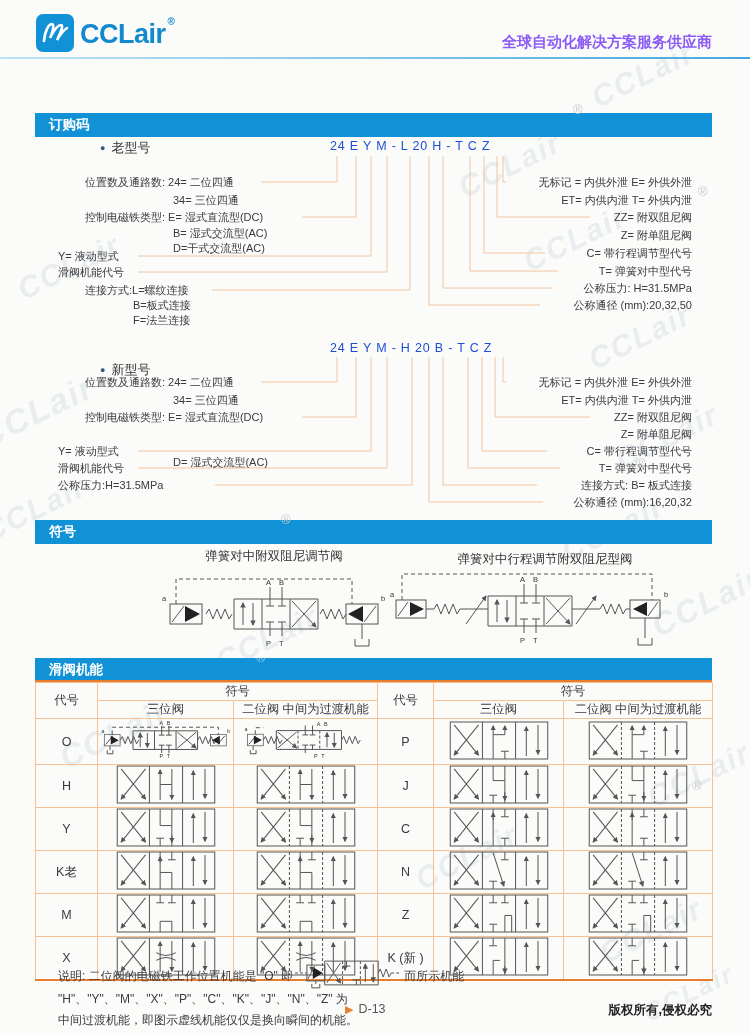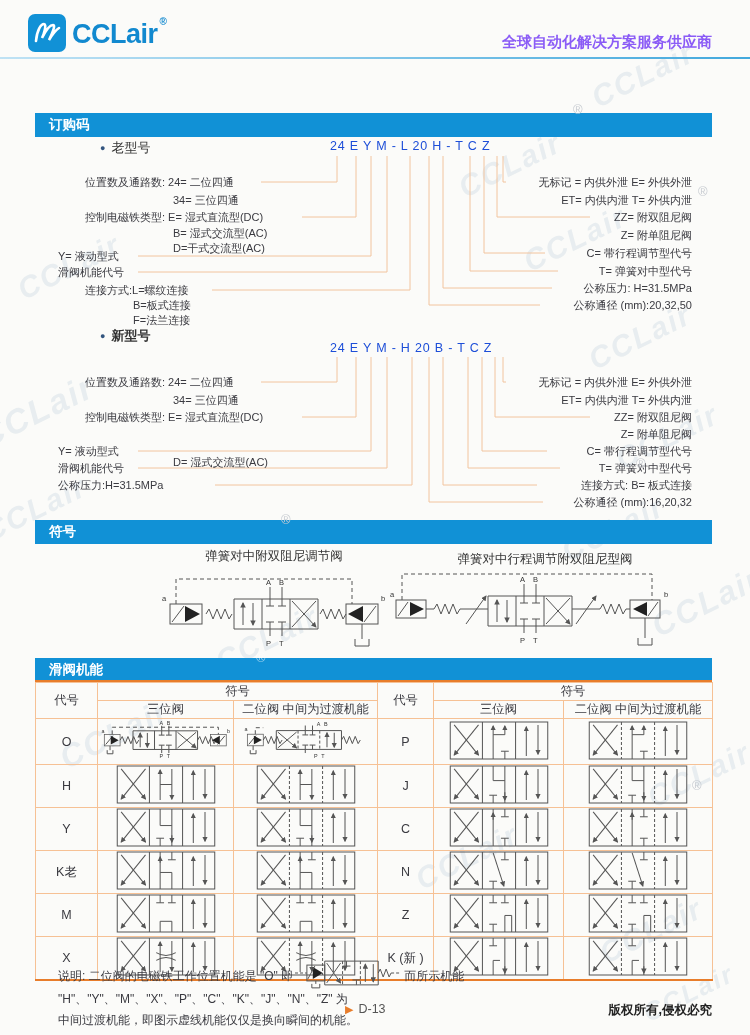--- a/index.html
+++ b/index.html
@@ -1,20 +1,20 @@
 <!DOCTYPE html>
 <html><head>
 <meta charset="utf-8">
 <style>
   html,body{margin:0;padding:0;background:#e8e8e8;font-family:"Liberation Sans","DejaVu Sans",sans-serif;}
   #page{position:relative;width:750px;height:1035px;background:#fbfbf9;overflow:hidden;margin:0 auto;}
   .wm{position:absolute;font-weight:bold;font-style:italic;color:rgba(125,160,185,.15);transform:rotate(-26deg);letter-spacing:2px;pointer-events:none;white-space:nowrap;}
   .regmark{position:absolute;font-size:13px;color:#c8ccd2;pointer-events:none;}
   
-  #logo{position:absolute;left:28px;top:14px;display:flex;align-items:center;}
+  #logo{position:absolute;left:36px;top:14px;display:flex;align-items:center;}
   #logo-icon{width:38px;height:38px;background:#1191d6;border-radius:7px;display:flex;align-items:center;justify-content:center;}
   #logo-text{font-size:27px;font-weight:bold;color:#1289cf;margin-left:6px;letter-spacing:-.5px;}
   #logo-reg{font-size:10px;color:#1289cf;vertical-align:18px;margin-left:2px;}
   #slogan{position:absolute;right:38px;top:33px;font-size:15px;font-weight:bold;color:#8b5cf6;}
   #head-line{position:absolute;left:0;top:57px;width:750px;height:2px;background:linear-gradient(90deg,#bfe2f4,#43a9dd);}
   
   .bar{position:absolute;left:35px;width:677px;height:24px;background:#1191d6;color:#fff;font-weight:bold;font-size:13.5px;line-height:24px;padding-left:14px;box-sizing:border-box;}
   #bar-order{top:113px;}
   #bar-symbol{top:520px;}
   #bar-spool{top:658px;border-bottom:2px solid #e87d2b;}
@@ -87,21 +87,21 @@
   </div>
   <div id="slogan">全球自动化解决方案服务供应商</div>
   <div id="head-line"></div>
 
   <div class="bar" id="bar-order">订购码</div>
   <div class="bar" id="bar-symbol">符号</div>
   <div class="bar" id="bar-spool">滑阀机能</div>
 
   <div class="bullet" style="left:100px;top:139px;"><span class="dot">●</span><span>老型号</span></div>
   <div class="code-line" style="left:330px;top:139px;">24 E Y M - L 20 H - T C Z</div>
-  <div class="bullet" style="left:100px;top:327px;font-weight:bold;"><span class="dot">●</span><span>新型号</span></div>
+  <div class="bullet" style="left:100px;top:361px;"><span class="dot">●</span><span>新型号</span></div>
   <div class="code-line" style="left:330px;top:341px;">24 E Y M - H 20 B - T C Z</div>
 
   <svg id="leads" width="750" height="520">
       <path d="M337,156V182H261" stroke="#f2c49e" stroke-width="1" fill="none"></path>
       <path d="M356,156V217H302" stroke="#f2c49e" stroke-width="1" fill="none"></path>
       <path d="M371,156V256H138" stroke="#f2c49e" stroke-width="1" fill="none"></path>
       <path d="M387,156V272H138" stroke="#f2c49e" stroke-width="1" fill="none"></path>
       <path d="M410,156V290H212" stroke="#f2c49e" stroke-width="1" fill="none"></path>
       <path d="M429,156V305H540" stroke="#f2c49e" stroke-width="1" fill="none"></path>
       <path d="M443,156V288H552" stroke="#f2c49e" stroke-width="1" fill="none"></path>

